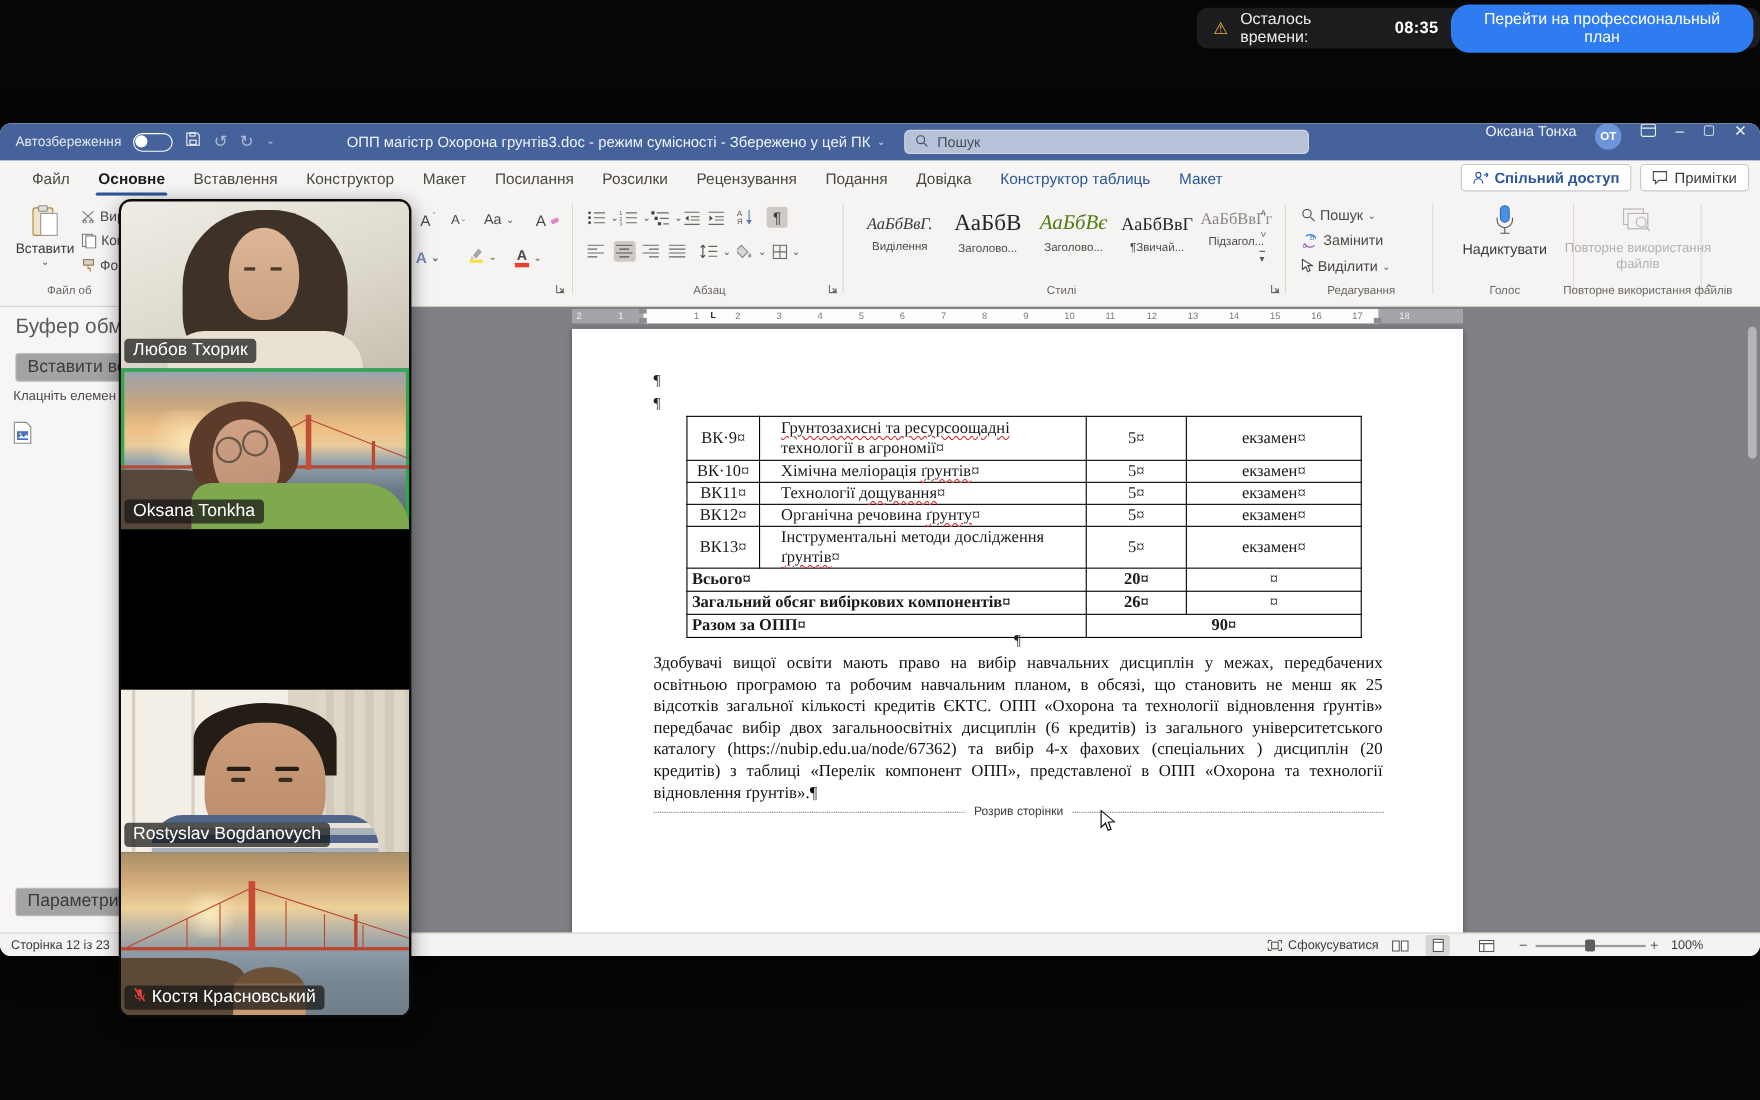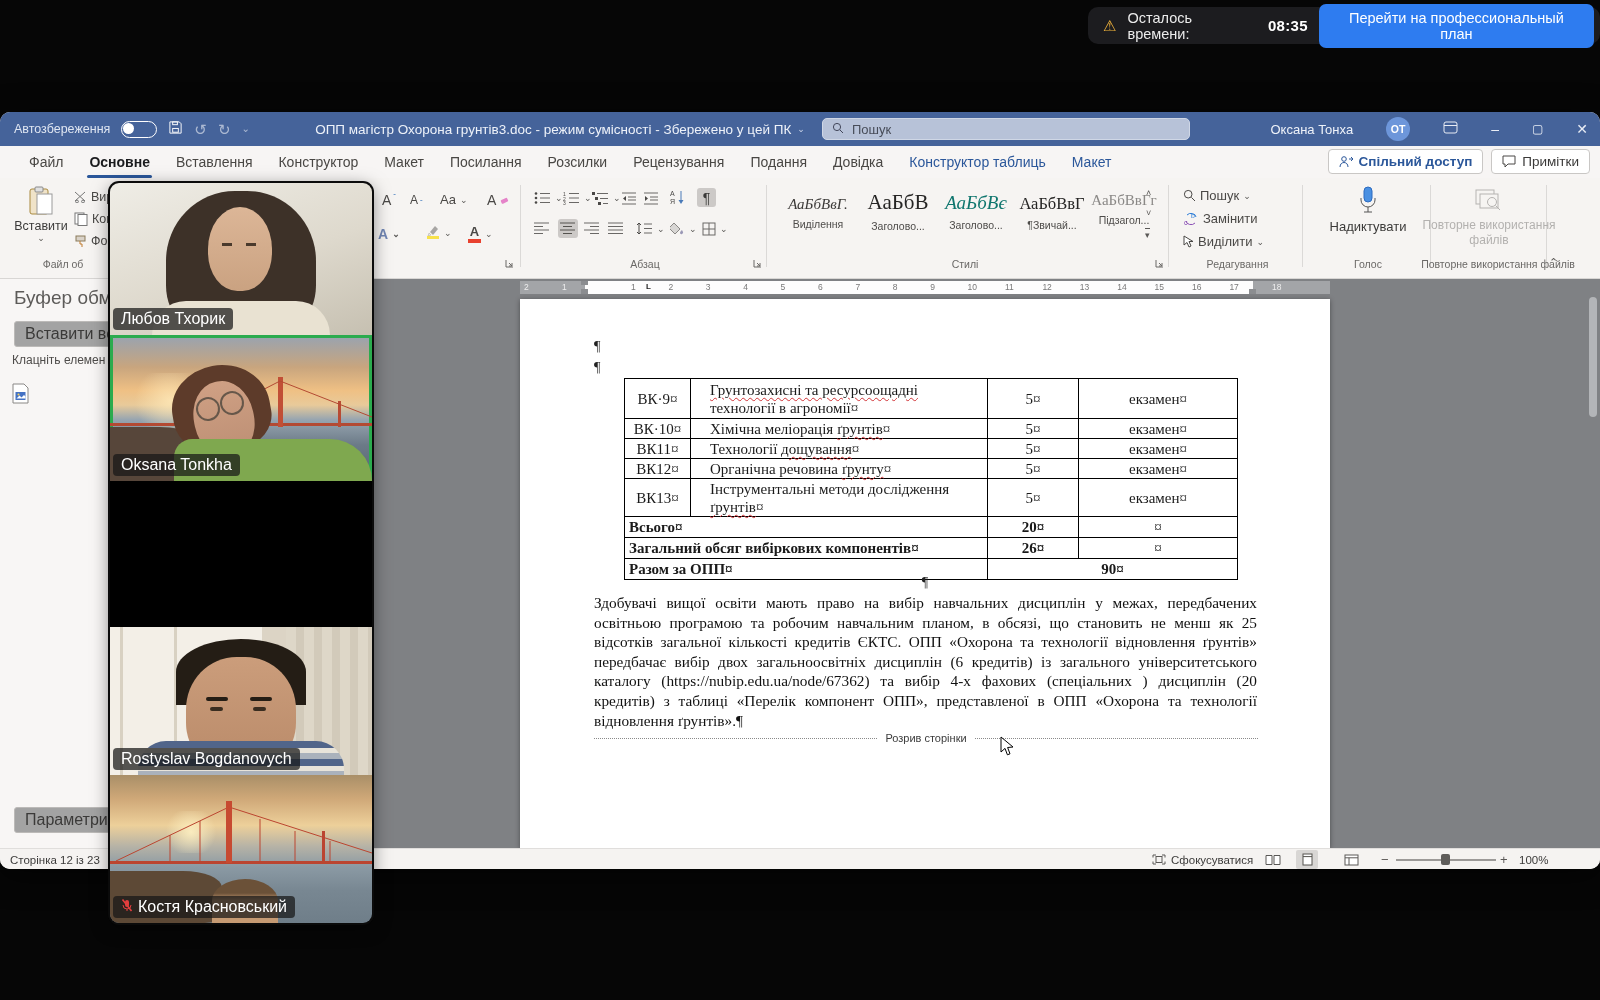--- a/index.html
+++ b/index.html
@@ -4,39 +4,39 @@
 <style>
   html,body{margin:0;padding:0;background:#060606}
   .screen{position:relative;width:1600px;height:1000px;background:#060606;overflow:hidden;
           font-family:"Liberation Sans",sans-serif;-webkit-font-smoothing:antialiased}
   
   .toppill{position:absolute;top:7px;left:1088px;height:37px;display:flex;align-items:center;gap:11px;
            background:rgba(30,30,33,.94);border-radius:10px;padding:0 6px 0 15px;z-index:5}
   .warn{color:#f2b43b;font-size:15px}
   .timelabel{color:#ececec;font-size:14.5px}
   .timeval{color:#fff;font-size:15px;font-weight:700;letter-spacing:.3px}
-  .upgrade{background:#2e7cf0;color:#fff;font-size:14.5px;border:none;border-radius:7px;
+  .upgrade{background:#2e7cf0;color:#fff;font-size:14.5px;border:none;border-radius:17px;
            padding:6px 13px;font-family:inherit;cursor:pointer}
   .greendot{position:absolute;top:4px;left:1552px;width:8px;height:8px;border-radius:50%;background:#35c24b}
   
   .window{position:absolute;top:112px;left:0;width:1600px;height:757px;border-radius:10px;overflow:hidden;
           background:#f6f4f2;box-shadow:0 6px 30px rgba(0,0,0,.6)}
   .titlebar{position:absolute;top:0;left:0;right:0;height:34px;background:#45639a;color:#fff}
   .tb-left{position:absolute;left:14px;top:0;height:34px;display:flex;align-items:center;gap:11px}
   .autosave-label{font-size:12.5px;color:#dfe6f2}
   .toggle{width:34px;height:15px;border:1.5px solid #fff;border-radius:9px;position:relative}
   .toggle .knob{position:absolute;left:1px;top:1px;width:11px;height:11px;border-radius:50%;background:#fff}
   .tb-ic{font-size:15px;line-height:1;color:#fff}
   .dim{opacity:.55}
   .tb-title{position:absolute;left:320px;top:0;width:480px;height:34px;display:flex;align-items:center;
             justify-content:center;font-size:13.5px;color:#eef2f9;gap:6px;white-space:nowrap}
   .searchbox{position:absolute;left:822px;top:6px;width:368px;height:22px;background:#b7c2d8;
              border:1px solid #cfd7e6;border-radius:5px;display:flex;align-items:center;gap:8px;
              padding:0 9px;box-sizing:border-box;color:#474c58;font-size:13px}
-  .tb-right{position:absolute;right:12px;top:0;height:34px;display:flex;align-items:center;gap:33px}
+  .tb-right{position:absolute;right:12px;top:0;height:34px;display:flex;gap:17px}
   .username{font-size:13px;color:#eef2f9}
   .avatar{width:24px;height:24px;border-radius:50%;background:#6d96da;color:#fff;font-size:10.5px;
           font-weight:700;display:flex;align-items:center;justify-content:center}
   .winctl{font-size:14px;color:#e9edf5;line-height:1}
   
   .tabrow{position:absolute;top:34px;left:0;right:0;height:32px;background:#f7f5f4;display:flex;
           align-items:stretch;padding-left:16px}
   .tab{position:relative;padding:8px 13px 7px;font-size:14px;color:#494744;white-space:nowrap}
   .tab.active{color:#1b1c1e;font-weight:700}
   .tab.active::after{content:"";position:absolute;left:11px;right:11px;bottom:0;height:3px;
@@ -411,21 +411,21 @@
 
       <div class="stylecard" style="left:780px">
         <span class="sample f-serif" style="font-size:15px;font-style:italic;color:#3c3a38;margin-top:8px">АаБбВвГ.</span>
         <span class="sname">Виділення</span>
       </div>
       <div class="stylecard" style="left:860px">
         <span class="sample f-serif" style="font-size:21px;color:#262524;margin-top:2px">АаБбВ</span>
         <span class="sname">Заголово...</span>
       </div>
       <div class="stylecard" style="left:938px">
-        <span class="sample f-serif" style="font-size:19px;font-style:italic;color:#0f766e;margin-top:4px">АаБбВє</span>
+        <span class="sample f-serif" style="font-size:19px;font-style:italic;color:#4d7c0f;margin-top:4px">АаБбВє</span>
         <span class="sname">Заголово...</span>
       </div>
       <div class="stylecard" style="left:1014px">
         <span class="sample f-serif" style="font-size:16.5px;color:#262524;margin-top:6px">АаБбВвГ</span>
         <span class="sname">¶Звичай...</span>
       </div>
       <div class="stylecard" style="left:1086px">
         <span class="sample f-serif" style="font-size:15px;color:#8a8886;margin-top:4px">АаБбВвГг</span>
         <span class="sname">Підзагол...</span>
       </div>

